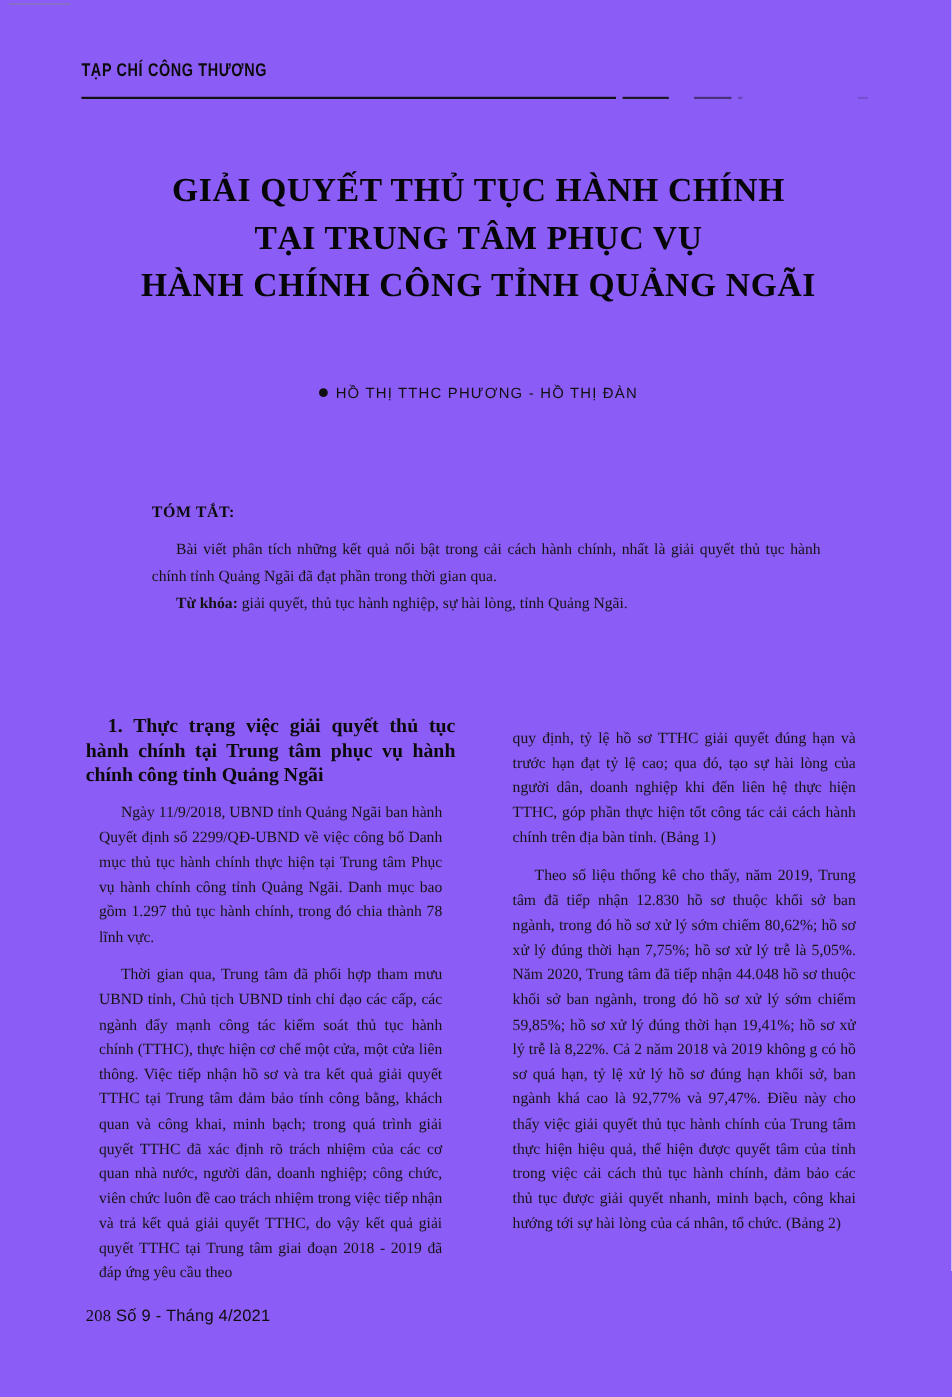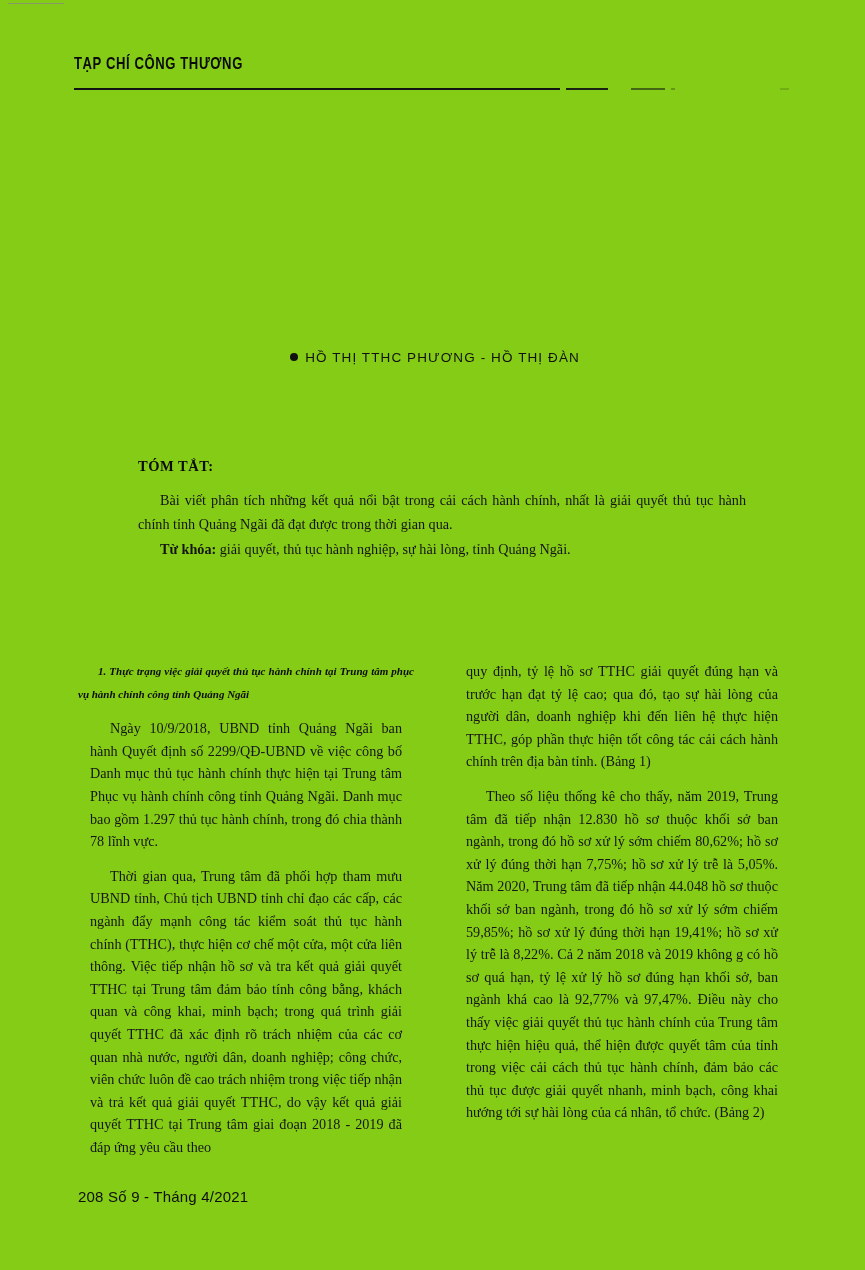--- a/index.html
+++ b/index.html
@@ -14,21 +14,21 @@
     position: relative;
     overflow: hidden;
     font-family: "Liberation Serif", "DejaVu Serif", serif;
     color: #111111;
     -webkit-font-smoothing: none;
   }
 
   .page {
     position: absolute;
     inset: 0;
-    background: #84cc16;
+    background: #8b5cf6;
   }
 
   
   .scan-edge-top {
     position: absolute;
     top: 3px;
     left: 8px;
     width: 56px;
     height: 1px;
     background: #8a8a8a;
@@ -155,27 +155,26 @@
     position: absolute;
     top: 0;
     width: 336px;
     height: 100%;
   }
   .col-left  { left: 0px; }
   .col-right { left: 376px; }
 
   .section-heading {
     font-weight: bold;
-    font-size: 11px;
+    font-size: 18px;
     line-height: 22.6px;
     text-indent: 20px;
     text-align: justify;
-    margin: 12px 0 1px 0;
+    margin: 0 0 1px 0;
     color: #0b0b0b;
-    font-style: italic;
   }
   p.body-par {
     margin: 12px;
     font-size: 14.2px;
     line-height: 22.6px;
     text-align: justify;
     text-indent: 20px;
     color: #151515;
     hyphens: none;
   }
@@ -185,21 +184,21 @@
   .footer {
     position: absolute;
     left: 78px;
     top: 1188px;
     font-family: "Liberation Sans", "DejaVu Sans", sans-serif;
     font-size: 15px;
     color: #0e0e0e;
     letter-spacing: .2px;
     white-space: nowrap;
   }
-  .footer .pg { font-weight: normal; }
+  .footer .pg { font-weight: normal; font-family: Liberation Serif, serif; }
   .footer .issue { font-weight: normal; }
   .footer .rest { font-weight: normal; }
 </style>
 </head>
 <body>
 
 <div class="page">
 
   <div class="scan-edge-top"></div>
 
@@ -207,38 +206,43 @@
     <div class="masthead-text">TẠP CHÍ CÔNG THƯƠNG</div>
   </div>
   <div class="rule-wrap">
     <div class="rule-seg rule-a"></div>
     <div class="rule-seg rule-b"></div>
     <div class="rule-seg rule-c"></div>
     <div class="rule-seg rule-d"></div>
     <div class="rule-seg rule-e"></div>
   </div>
 
+  <div class="title-block">
+    <div class="title-line">GIẢI QUYẾT THỦ TỤC HÀNH CHÍNH</div>
+    <div class="title-line">TẠI TRUNG TÂM PHỤC VỤ</div>
+    <div class="title-line">HÀNH CHÍNH CÔNG TỈNH QUẢNG NGÃI</div>
+  </div>
 
   <div class="authors">
     <span class="bullet"></span><span>HỒ THỊ TTHC PHƯƠNG - HỒ THỊ ĐÀN</span>
   </div>
 
   <div class="abstract">
     <div class="abstract-heading">TÓM TẮT:</div>
-    <div class="abstract-body">Bài viết phân tích những kết quả nổi bật trong cải cách hành chính, nhất là giải quyết thủ tục hành chính tỉnh Quảng Ngãi đã đạt được trong thời gian qua.</div>
+    <div class="abstract-body">Bài viết phân tích những kết quả nổi bật trong cải cách hành chính, nhất là giải quyết thủ tục hành chính tỉnh Quảng Ngãi đã đạt phần trong thời gian qua.</div>
     <div class="abstract-keywords">
       <b>Từ khóa:</b><span> giải quyết, thủ tục hành nghiệp, sự hài lòng, tỉnh Quảng Ngãi.</span>
     </div>
   </div>
 
   <div class="columns">
 
     <div class="col col-left">
       <div class="section-heading">1. Thực trạng việc giải quyết thủ tục hành chính tại Trung tâm phục vụ hành chính công tỉnh Quảng Ngãi</div>
-      <p class="body-par">Ngày 10/9/2018, UBND tỉnh Quảng Ngãi ban hành Quyết định số 2299/QĐ-UBND về việc công bố Danh mục thủ tục hành chính thực hiện tại Trung tâm Phục vụ hành chính công tỉnh Quảng Ngãi. Danh mục bao gồm 1.297 thủ tục hành chính, trong đó chia thành 78 lĩnh vực.</p>
+      <p class="body-par">Ngày 11/9/2018, UBND tỉnh Quảng Ngãi ban hành Quyết định số 2299/QĐ-UBND về việc công bố Danh mục thủ tục hành chính thực hiện tại Trung tâm Phục vụ hành chính công tỉnh Quảng Ngãi. Danh mục bao gồm 1.297 thủ tục hành chính, trong đó chia thành 78 lĩnh vực.</p>
       <p class="body-par">Thời gian qua, Trung tâm đã phối hợp tham mưu UBND tỉnh, Chủ tịch UBND tỉnh chỉ đạo các cấp, các ngành đẩy mạnh công tác kiểm soát thủ tục hành chính (TTHC), thực hiện cơ chế một cửa, một cửa liên thông. Việc tiếp nhận hồ sơ và tra kết quả giải quyết TTHC tại Trung tâm đảm bảo tính công bằng, khách quan và công khai, minh bạch; trong quá trình giải quyết TTHC đã xác định rõ trách nhiệm của các cơ quan nhà nước, người dân, doanh nghiệp; công chức, viên chức luôn đề cao trách nhiệm trong việc tiếp nhận và trả kết quả giải quyết TTHC, do vậy kết quả giải quyết TTHC tại Trung tâm giai đoạn 2018 - 2019 đã đáp ứng yêu cầu theo</p>
     </div>
 
     <div class="col col-right">
       <p class="body-par cont">quy định, tỷ lệ hồ sơ TTHC giải quyết đúng hạn và trước hạn đạt tỷ lệ cao; qua đó, tạo sự hài lòng của người dân, doanh nghiệp khi đến liên hệ thực hiện TTHC, góp phần thực hiện tốt công tác cải cách hành chính trên địa bàn tỉnh. (Bảng 1)</p>
       <p class="body-par">Theo số liệu thống kê cho thấy, năm 2019, Trung tâm đã tiếp nhận 12.830 hồ sơ thuộc khối sở ban ngành, trong đó hồ sơ xử lý sớm chiếm 80,62%; hồ sơ xử lý đúng thời hạn 7,75%; hồ sơ xử lý trễ là 5,05%. Năm 2020, Trung tâm đã tiếp nhận 44.048 hồ sơ thuộc khối sở ban ngành, trong đó hồ sơ xử lý sớm chiếm 59,85%; hồ sơ xử lý đúng thời hạn 19,41%; hồ sơ xử lý trễ là 8,22%. Cả 2 năm 2018 và 2019 không g có hồ sơ quá hạn, tỷ lệ xử lý hồ sơ đúng hạn khối sở, ban ngành khá cao là 92,77% và 97,47%. Điều này cho thấy việc giải quyết thủ tục hành chính của Trung tâm thực hiện hiệu quả, thể hiện được quyết tâm của tỉnh trong việc cải cách thủ tục hành chính, đảm bảo các thủ tục được giải quyết nhanh, minh bạch, công khai hướng tới sự hài lòng của cá nhân, tổ chức. (Bảng 2)</p>
     </div>
 
   </div>
 

